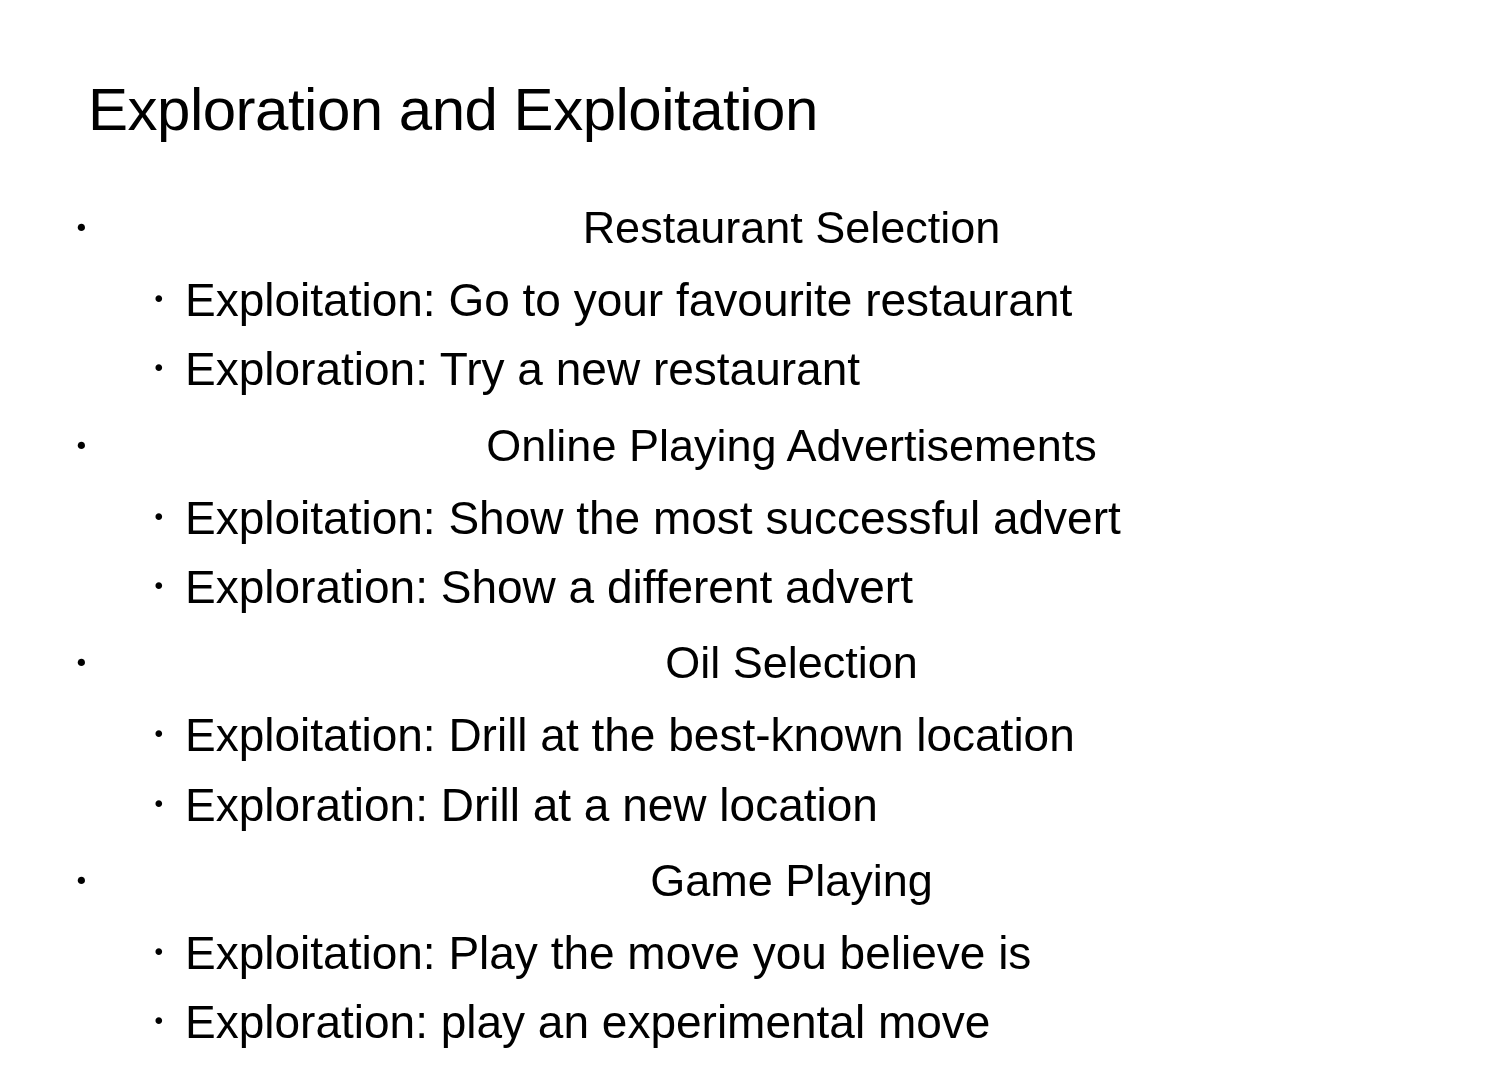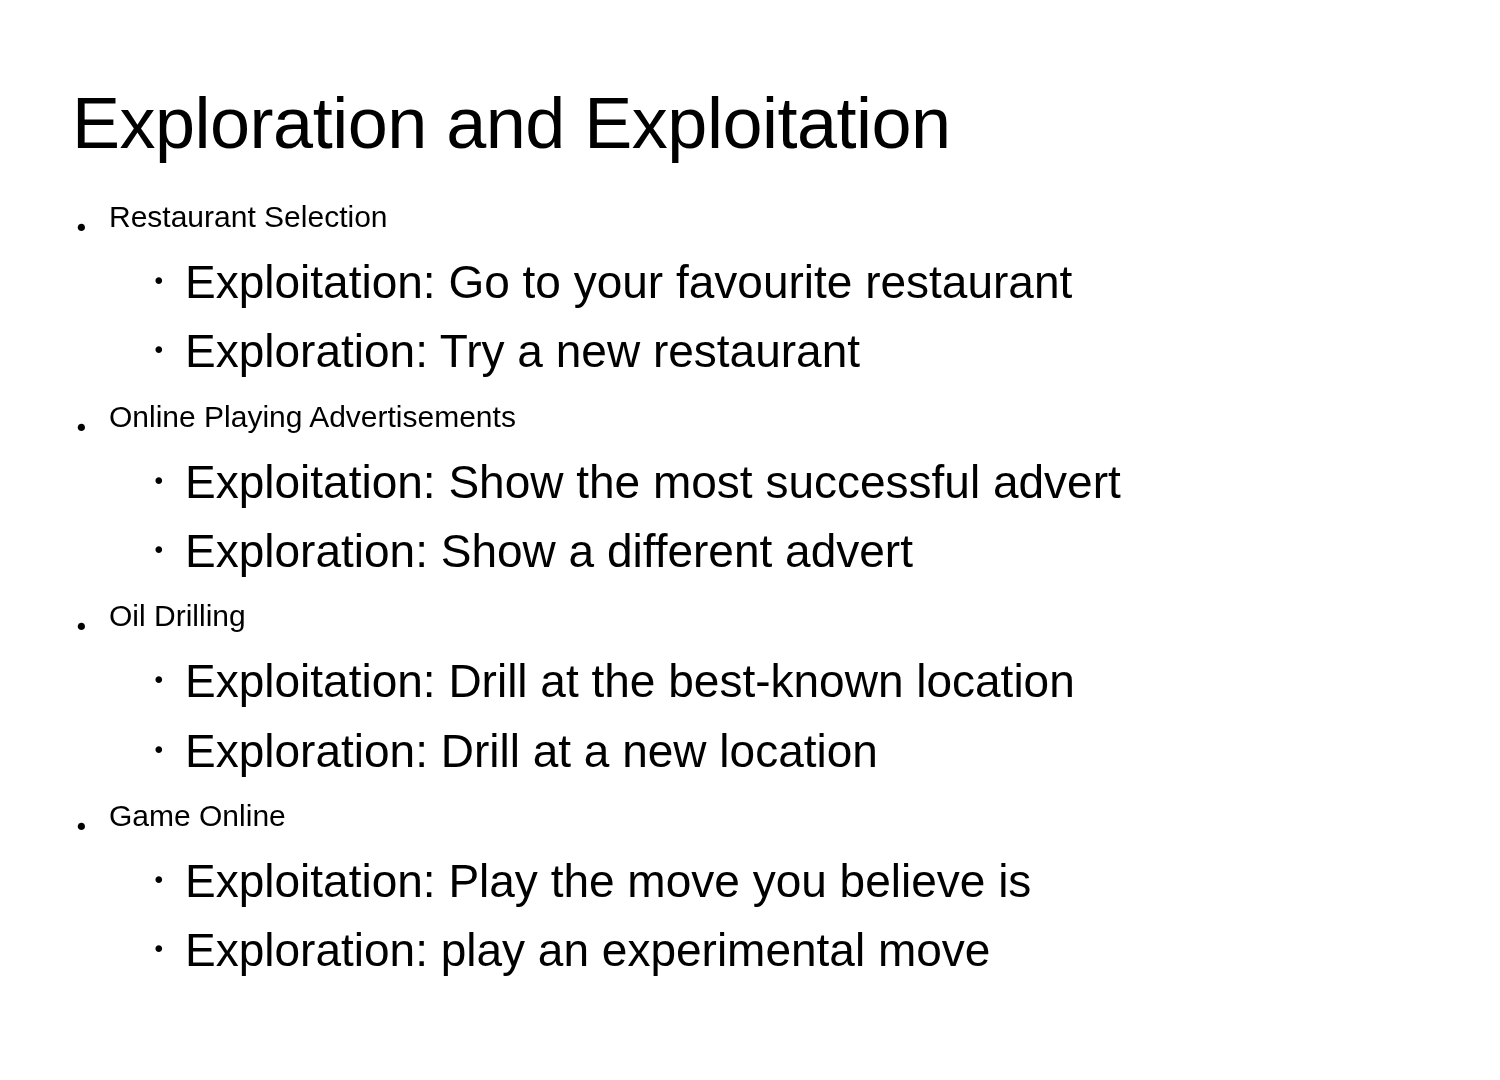--- a/index.html
+++ b/index.html
@@ -19,24 +19,24 @@
   .slide {
     position: relative;
     width: 1500px;
     height: 1080px;
     background: #ffffff;
     box-sizing: border-box;
   }
 
   .slide-title {
     position: absolute;
-    left: 72px;
+    left: 88px;
     top: 38px;
     width: 1360px;
-    font-size: 72px;
+    font-size: 60px;
     line-height: 1.05;
     font-weight: 400;
     letter-spacing: -0.5px;
     color: #000000;
     white-space: nowrap;
   }
 
   .body-area {
     position: absolute;
     left: 60px;
@@ -84,22 +84,23 @@
     padding-top: 20px;
   }
 
   .bullet-text {
     flex: 1 1 auto;
     color: #000000;
     font-weight: 400;
   }
 
   .level-1 .bullet-text {
-    font-size: 30px;
+    font-size: 45px;
     line-height: 1.40;
+    text-align: center;
   }
 
   .level-2 .bullet-text {
     font-size: 46px;
     line-height: 1.42;
   }
 </style>
 </head>
 <body>
 
@@ -130,34 +131,34 @@
       <span class="bullet-glyph">•</span>
       <span class="bullet-text">Exploitation: Show the most successful advert</span>
     </div>
     <div class="bullet-row level-2">
       <span class="bullet-glyph">•</span>
       <span class="bullet-text">Exploration: Show a different advert</span>
     </div>
 
     <div class="bullet-row level-1 group-start">
       <span class="bullet-glyph">•</span>
-      <span class="bullet-text">Oil Drilling</span>
+      <span class="bullet-text">Oil Selection</span>
     </div>
     <div class="bullet-row level-2">
       <span class="bullet-glyph">•</span>
       <span class="bullet-text">Exploitation: Drill at the best-known location</span>
     </div>
     <div class="bullet-row level-2">
       <span class="bullet-glyph">•</span>
       <span class="bullet-text">Exploration: Drill at a new location</span>
     </div>
 
     <div class="bullet-row level-1 group-start">
       <span class="bullet-glyph">•</span>
-      <span class="bullet-text">Game Online</span>
+      <span class="bullet-text">Game Playing</span>
     </div>
     <div class="bullet-row level-2">
       <span class="bullet-glyph">•</span>
       <span class="bullet-text">Exploitation: Play the move you believe is</span>
     </div>
     <div class="bullet-row level-2">
       <span class="bullet-glyph">•</span>
       <span class="bullet-text">Exploration: play an experimental move</span>
     </div>
 

